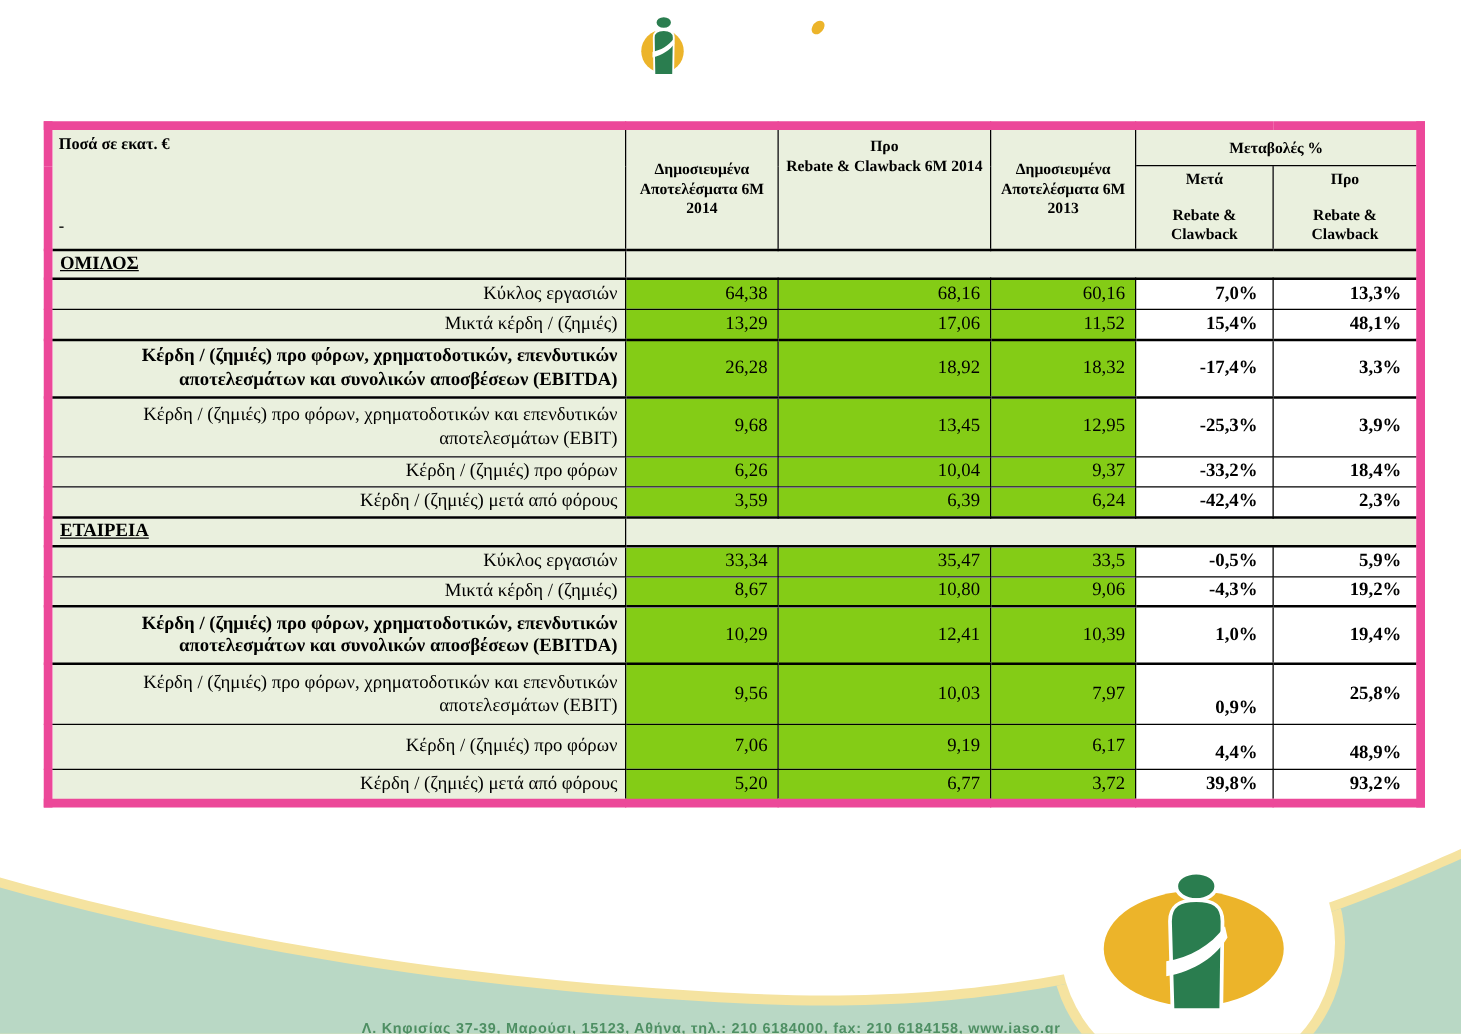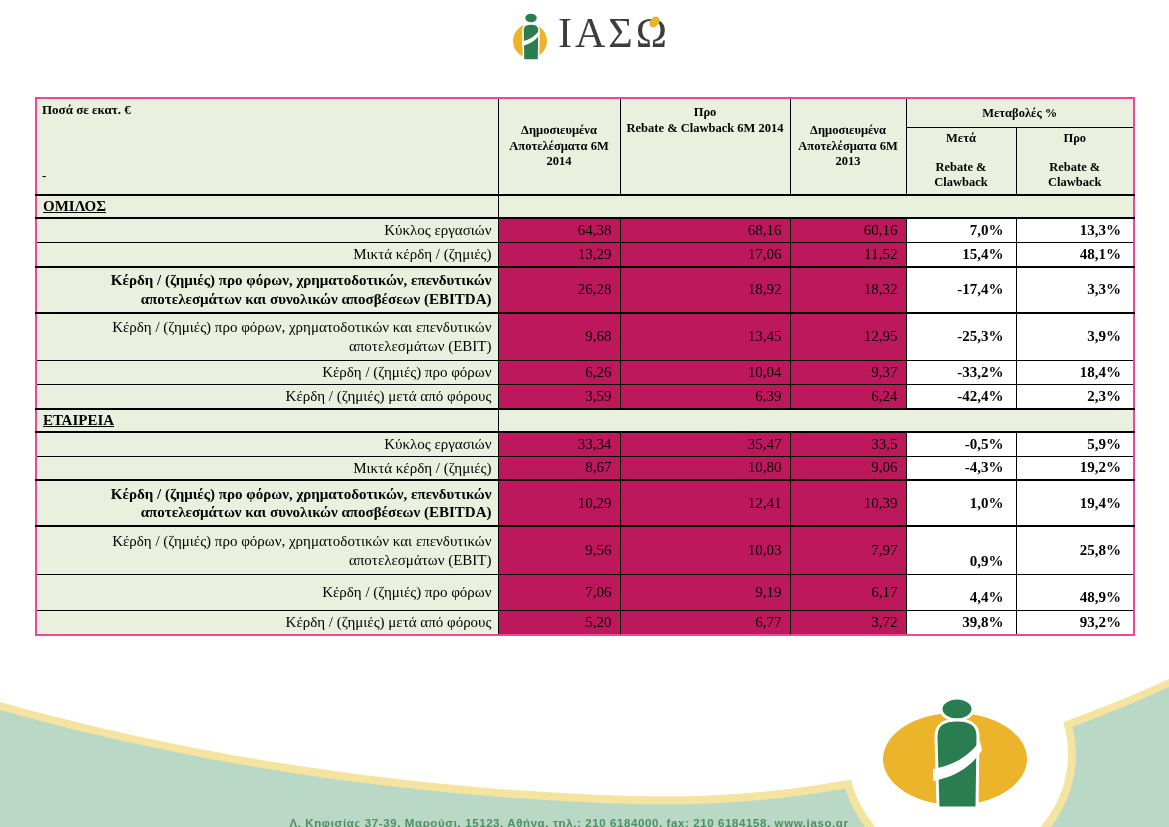--- a/index.html
+++ b/index.html
@@ -8,37 +8,37 @@
     font-family:"Liberation Serif","DejaVu Serif",serif;color:#000;
   }
   
   .logo{position:absolute;top:10px;left:508px;display:flex;align-items:flex-start;}
   .logo-text{font-family:"Liberation Serif","DejaVu Serif",serif;font-size:42px;line-height:46px;
     color:#3d3d3d;letter-spacing:3px;margin-left:6px;}
   .logo-accent{position:absolute;left:142px;top:6px;width:9px;height:12px;background:#ecb42a;
     border-radius:60% 40% 60% 40%;transform:rotate(25deg);}
   
   .tablewrap{position:absolute;left:35px;top:97px;}
-  table{border-collapse:collapse;table-layout:fixed;width:1098px;border:2px solid #ec4899;}
+  table{border-collapse:collapse;table-layout:fixed;width:1098px;border:7px solid #ec4899;}
   th,td{border:1px solid #000;overflow:hidden;}
   thead th{background:#eaf0de;font-size:12.5px;font-weight:bold;padding:3px 5px;}
   th.h-label{text-align:left;vertical-align:top;}
   .h-label-inner{display:flex;flex-direction:column;justify-content:space-between;height:82px;}
   .h-label-top{font-size:13px;}
   .h-label-dash{font-size:13px;}
   th.h-center{text-align:center;vertical-align:middle;line-height:1.25;}
   th.h-top{text-align:center;vertical-align:top;line-height:1.3;padding-top:5px;}
   th.h-metavoles{height:22px;text-align:center;vertical-align:middle;border-bottom:1px solid #000;}
   th.h-sub{vertical-align:top;}
   .h-sub-inner{display:flex;flex-direction:column;justify-content:space-between;height:60px;text-align:center;}
   .h-sub-bottom{line-height:1.25;}
   thead tr:last-child th{border-bottom:2px solid #000;}
   td.lbl{background:#eaf0de;font-size:15px;padding:2px 6px;text-align:right;vertical-align:middle;line-height:1.25;}
   td.lbl.bold{font-weight:bold;}
-  td.num{background:#be185d;font-size:15px;text-align:right;padding:2px 8px;vertical-align:middle;}
+  td.num{background:#84cc16;font-size:15px;text-align:right;padding:2px 8px;vertical-align:middle;}
   td.pct{background:#fff;font-size:15px;font-weight:bold;text-align:right;padding:2px 12px;vertical-align:middle;}
   td.vbottom{vertical-align:bottom;padding-bottom:4px;margin-left:11px;}
   tr.section td{background:#eaf0de;border-top:2px solid #000;border-bottom:2px solid #000;}
   td.section-label{font-size:15px;font-weight:bold;text-decoration:underline;padding:2px 6px;}
   tr.boldrow td{border-top:2px solid #000;border-bottom:2px solid #000;}
   
   .footer{position:absolute;left:0;top:677px;width:1169px;height:182px;}
   .footer svg{display:block;}
   .address{position:absolute;left:0;top:140px;width:1138px;text-align:center;
     font-family:"Liberation Sans","DejaVu Sans",sans-serif;font-size:11.5px;font-weight:bold;
@@ -47,21 +47,20 @@
 </head>
 <body>
 
 <div class="logo">
   <svg width="44" height="52" viewBox="0 0 44 52">
     <circle cx="22" cy="31" r="17" fill="#ecb42a"></circle>
     <ellipse cx="23" cy="8" rx="6.5" ry="5" fill="#2a7d4f" stroke="#fff" stroke-width="1.5"></ellipse>
     <path d="M15,20 C15,15.5 18,14 23,14 C28,14 31,15.5 31,20 L30.5,50 L15.5,50 Z" fill="#2a7d4f" stroke="#fff" stroke-width="1.5"></path>
     <path d="M31,21 C26,27 21,30 14,31.5 L14,36 C22,34 28,30 31.5,25 Z" fill="#fff"></path>
   </svg>
-  <div class="logo-text">ΙΑΣΩ</div>
   <div class="logo-accent"></div>
 </div>
 
 <div class="tablewrap">
 <table>
   <colgroup>
     <col style="width:462px">
         <col style="width:122px">
         <col style="width:170px">
     <col style="width:116px">

